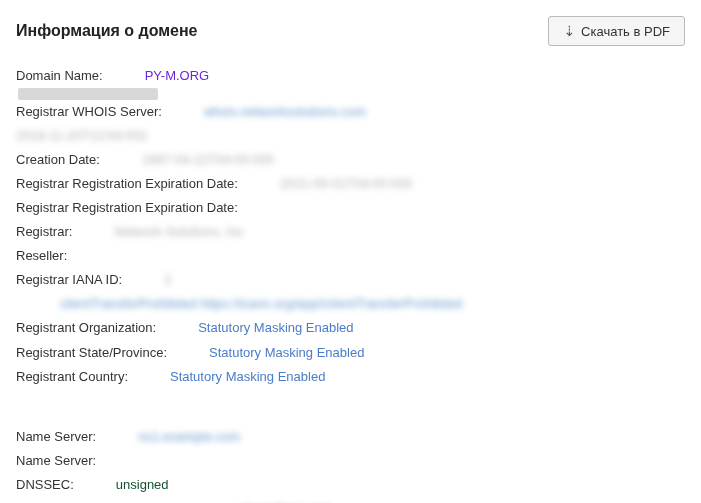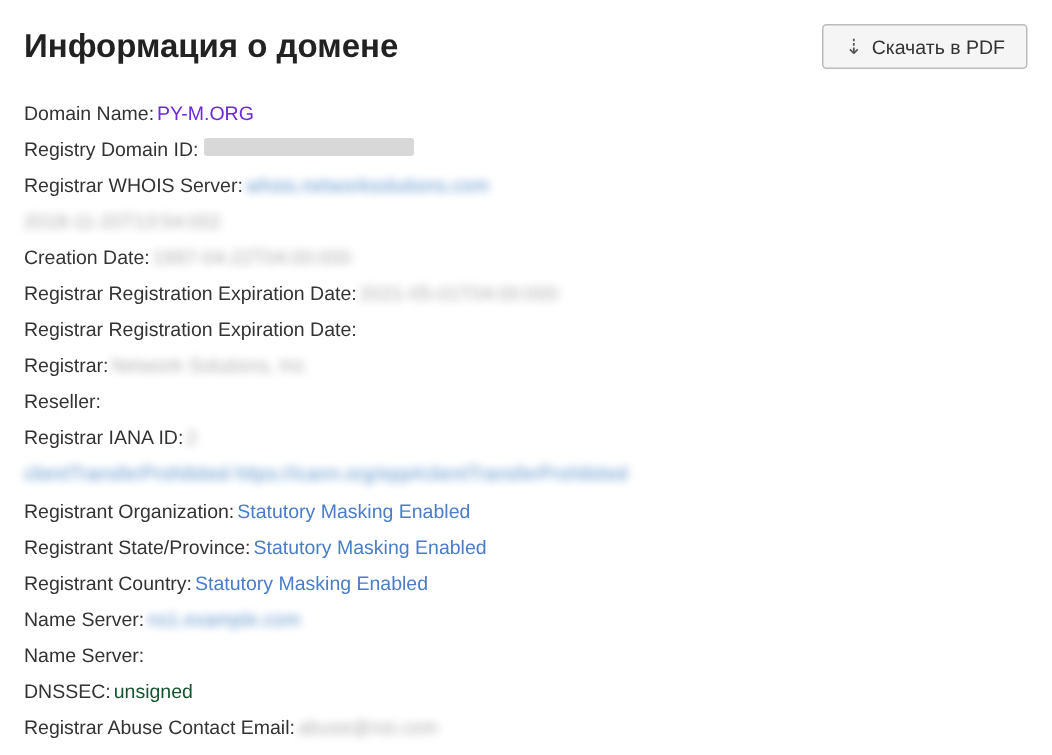--- a/index.html
+++ b/index.html
@@ -12,21 +12,21 @@
       width: 701px;
       min-height: 503px;
     }
     .header {
       display: flex;
       align-items: center;
       justify-content: space-between;
       margin-bottom: 18px;
     }
     .page-title {
-      font-size: 22px;
+      font-size: 16px;
       font-weight: bold;
       color: #222;
     }
     .download-btn {
       display: flex;
       align-items: center;
       gap: 6px;
       border: 1px solid #bbb;
       padding: 6px 14px;
       border-radius: 3px;
@@ -40,20 +40,21 @@
       color: #555;
     }
     .info-table {
       line-height: 1.85;
       font-size: 13px;
     }
     .info-row {
       display: flex;
       flex-wrap: wrap;
       align-items: baseline;
+      gap: 40px;
     }
     .label {
       color: #333;
       white-space: nowrap;
       margin-right: 2px;
     }
     .value {
       color: #14532d;
     }
     .value-link {
@@ -88,21 +89,20 @@
     <span>Скачать в PDF</span>
   </button>
 </div>
 
 <div class="info-table" id="info-table">
 <div class="info-row">
       <span class="label">Domain Name: </span>
       <span class="domain-name">PY-M.ORG</span>
     </div>
     <div class="info-row">
-      <span class="label">Registry Domain ID: </span>
       <span class="blur-block" style="width: 140px;"></span>
     </div>
     <div class="info-row">
       <span class="label">Registrar WHOIS Server: </span>
       <span class="value-link value-blur" style="color: transparent; text-shadow: rgb(90, 143, 199) 0px 0px 6px;">whois.networksolutions.com</span>
     </div>
     <div class="info-row">
       <span class="value value-blur">2018-11-20T13:54:002</span>
     </div>
     <div class="info-row">
@@ -121,37 +121,37 @@
       <span class="value value-blur">Network Solutions, Inc</span>
     </div>
     <div class="info-row">
       <span class="label">Reseller: </span>
     </div>
     <div class="info-row">
       <span class="label">Registrar IANA ID: </span>
       <span class="value value-blur">2</span>
     </div>
     <div class="info-row">
-      <span class="value-link value-blur" style="color: transparent; text-shadow: rgb(90, 143, 199) 0px 0px 6px;">clientTransferProhibited https://icann.org/epp#clientTransferProhibited</span>
+      <span class="value-link value-blur" style="color: transparent; text-shadow: rgb(90, 143, 199) 0px 0px 6px; margin-left: 44px;">clientTransferProhibited https://icann.org/epp#clientTransferProhibited</span>
     </div>
     <div class="info-row">
       <span class="label">Registrant Organization: </span>
       <a class="value-link" href="#">Statutory Masking Enabled</a>
     </div>
     <div class="info-row">
       <span class="label">Registrant State/Province: </span>
       <a class="value-link" href="#">Statutory Masking Enabled</a>
     </div>
     <div class="info-row">
       <span class="label">Registrant Country: </span>
       <a class="value-link" href="#">Statutory Masking Enabled</a>
     </div>
     <div class="info-row">
       <span class="label">Name Server: </span>
-      <span class="value-link value-blur" style="color: transparent; text-shadow: rgb(90, 143, 199) 0px 0px 6px;">ns1.example.com</span>
+      <span class="value-link value-blur" style="color: transparent; text-shadow: rgb(90, 143, 199) 0px 0px 6px; margin-top: 36px;">ns1.example.com</span>
     </div>
     <div class="info-row">
       <span class="label">Name Server: </span>
     </div>
     <div class="info-row">
       <span class="label">DNSSEC: </span>
       <span class="value">unsigned</span>
     </div>
     <div class="info-row">
       <span class="label">Registrar Abuse Contact Email: </span>

